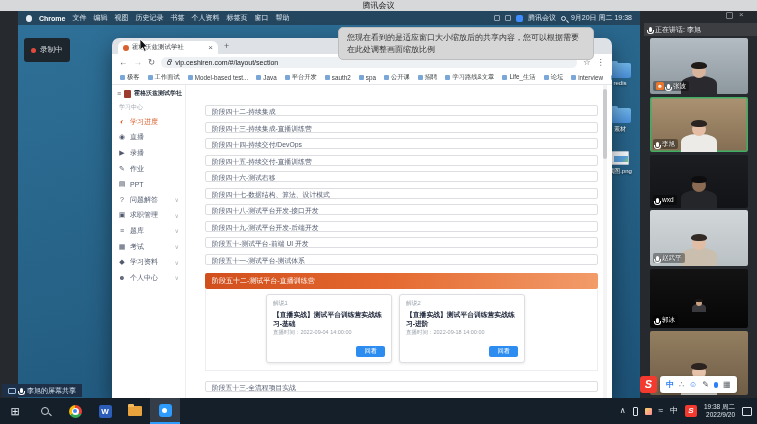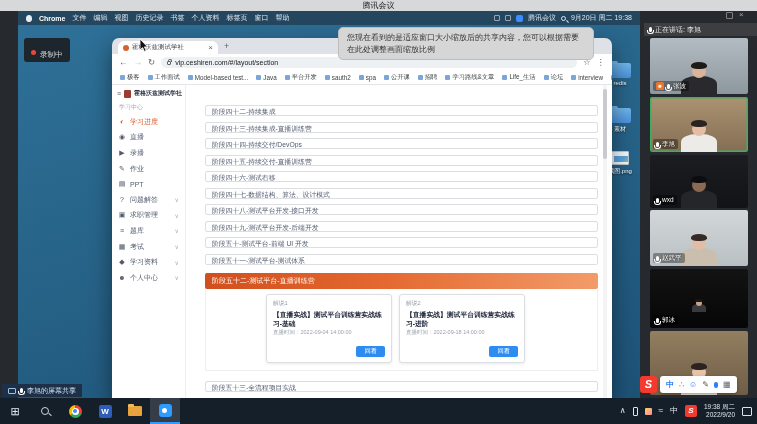--- a/index.html
+++ b/index.html
@@ -31,21 +31,21 @@
   .folder::before{content:'';position:absolute;left:0;top:-2px;width:9px;height:3px;
     background:#71b6ea;border-radius:2px 2px 0 0}
   .imgfile{width:18px;height:14px;margin:0 auto;background:#f4f7fa;border:1px solid #b9c6d2;
     border-radius:1px;position:relative;overflow:hidden}
   .imgfile::after{content:'';position:absolute;left:2px;bottom:2px;width:14px;height:6px;
     background:linear-gradient(135deg,#5aa2dd 60%,#7fc37f)}
   .dlabel{font-size:6px;color:#fff;text-shadow:0 1px 2px rgba(0,0,0,.7);margin-top:2px}
 
   
   .rec{left:24px;top:38px;height:15px;background:rgba(28,31,36,.92);border-radius:3px;z-index:6;
-    display:flex;align-items:flex-start;gap:4px;padding:12px 7px;color:#d9dde2;font-size:7.5px}
+    display:flex;align-items:center;gap:4px;padding:12px 7px;color:#d9dde2;font-size:7.5px}
   .rec-dot{width:5px;height:5px;border-radius:50%;background:#e24b3b}
 
   
   .tooltip{left:338px;top:27px;width:256px;background:#d6d6d6;border:1px solid #bdbdbd;
     border-radius:5px;padding:4px 8px;color:#333;font-size:8px;line-height:1.45;z-index:20}
 
   
   .chrome{left:112px;top:38px;width:500px;height:360px;background:#dee1e6;
     border-radius:7px 7px 0 0;box-shadow:0 8px 22px rgba(0,0,0,.45);z-index:3}
   .tab{position:absolute;left:6px;top:3px;width:100px;height:13px;background:#fff;

